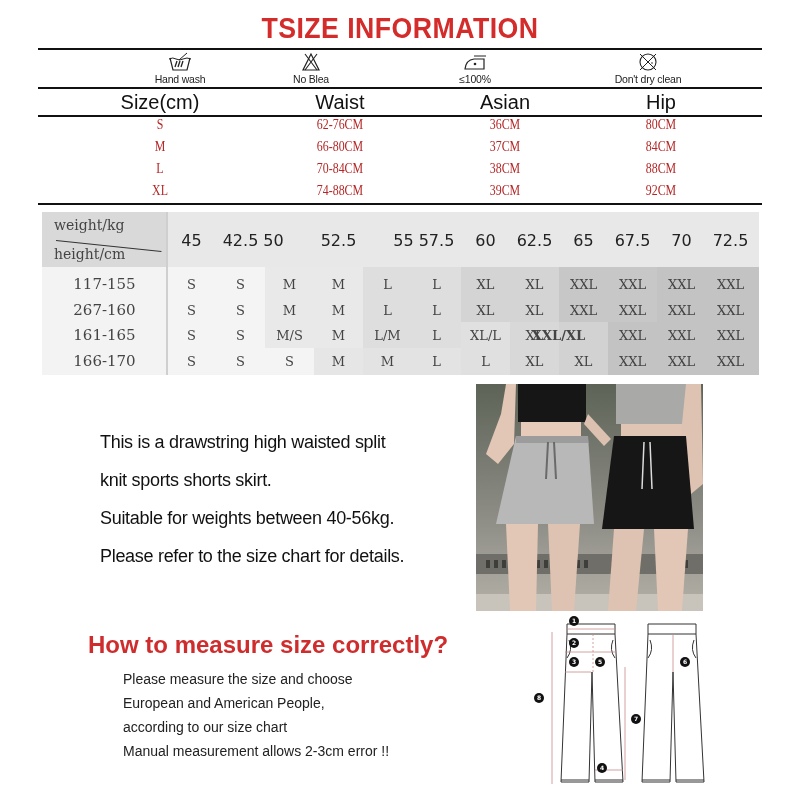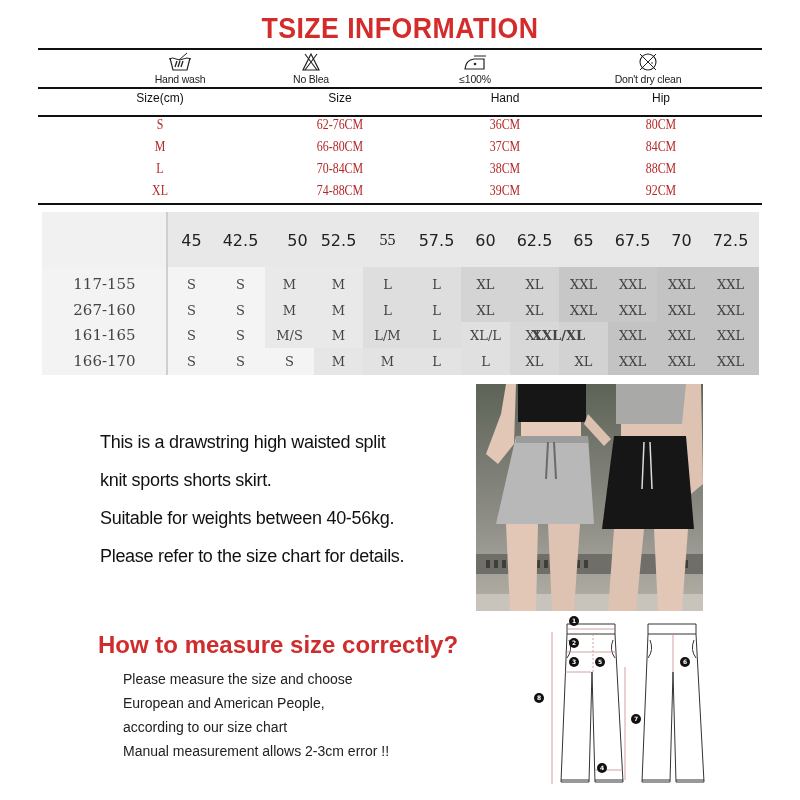--- a/index.html
+++ b/index.html
@@ -10,21 +10,21 @@
   .title { left: 0; width: 800px; top: 12px; text-align: center; font-size: 29px; font-weight: bold; color: #d42b2b; letter-spacing: 0.5px; font-family: "Liberation Sans", sans-serif; transform: scaleX(0.92); }
 
   
   .hline { left: 38px; width: 724px; background: #111; }
   .care-row { left: 38px; width: 724px; top: 50px; height: 36px; }
   .care-cell { position: absolute; width: 140px; text-align: center; top: 0; }
   .care-icon { display: block; margin: 2px auto 0; width: 26px; height: 20px; }
   .care-label { display: block; font-size: 10.5px; color: #222; margin-top: 1px; font-family: "Liberation Sans", sans-serif; letter-spacing: -0.2px; }
 
   .hdr-row { left: 38px; width: 724px; top: 90px; height: 22px; }
-  .hdr-cell { position: absolute; width: 160px; text-align: center; font-size: 12px; color: #111; top: 1px; }
+  .hdr-cell { position: absolute; width: 160px; text-align: center; font-size: 20px; color: #111; top: 1px; }
 
   .size-row { left: 38px; width: 724px; height: 22px; }
   .size-cell { position: absolute; width: 160px; text-align: center; font-size: 14px; color: #b52626; font-family: "Liberation Serif", serif; transform: scaleX(0.85); }
 
   
   .grid { left: 42px; top: 212px; width: 717px; height: 163px; background: #f1f1f1; }
   .gbg { position: absolute; }
   .corner { position: absolute; left: 0; top: 0; width: 125px; height: 55px; background: #d9d9d9; }
   .corner-top { position: absolute; left: 12px; top: 5px; font-family: "DejaVu Serif", serif; font-size: 14px; color: #444; }
   .corner-bot { position: absolute; left: 12px; top: 34px; font-family: "DejaVu Serif", serif; font-size: 14px; color: #444; }
@@ -36,21 +36,21 @@
   .vdiv { position: absolute; left: 124px; top: 0; width: 2px; height: 163px; background: #cfcfcf; }
 
   
   .desc { left: 100px; top: 423px; width: 370px; }
   .desc-line { font-size: 18px; line-height: 38px; color: #111; white-space: nowrap; font-family: "Liberation Sans", sans-serif; letter-spacing: -0.3px; }
 
   
   .photo { left: 476px; top: 384px; width: 227px; height: 227px; overflow: hidden; background: #7a7b72; }
 
   
-  .measure-title { left: 98px; top: 631px; font-size: 24px; font-weight: bold; color: #cf2d2d; font-family: "Liberation Sans", sans-serif; white-space: nowrap; }
+  .measure-title { left: 88px; top: 631px; font-size: 24px; font-weight: bold; color: #cf2d2d; font-family: "Liberation Sans", sans-serif; white-space: nowrap; }
   .measure-body { left: 123px; top: 667px; }
   .measure-line { font-size: 14px; line-height: 24px; color: #222; white-space: nowrap; font-family: "Liberation Sans", sans-serif; }
 
   .diagram { left: 525px; top: 612px; width: 200px; height: 188px; }
 </style>
 </head>
 <body>
 
 <div class="abs title">TSIZE INFORMATION</div>
 
@@ -86,22 +86,22 @@
       <path d="M5 2 L21 18 M21 2 L5 18" stroke="#222" stroke-width="1"></path>
       <circle cx="17" cy="11" r="0.8" fill="#222"></circle>
     </svg>
     <span class="care-label">Don't dry clean</span>
   </div>
 </div>
 <div class="abs hline" style="top:87px;height:1.5px;"></div>
 
 <div class="abs hdr-row">
   <div class="hdr-cell" style="left:42px;">Size(cm)</div>
-  <div class="hdr-cell" style="left:222px;">Size</div>
-  <div class="hdr-cell" style="left:387px;">Hand</div>
+  <div class="hdr-cell" style="left:222px;">Waist</div>
+  <div class="hdr-cell" style="left:387px;">Asian</div>
   <div class="hdr-cell" style="left:543px;text-align:center;">Hip</div>
 </div>
 <div class="abs hline" style="top:115px;height:2px;"></div>
 
 <div class="abs size-row" style="top:117px;">
   <div class="size-cell" style="left:42px;">S</div>
   <div class="size-cell" style="left:222px;">62-76CM</div>
   <div class="size-cell" style="left:387px;">36CM</div>
   <div class="size-cell" style="left:543px;">80CM</div>
 </div>
@@ -135,26 +135,31 @@
   <div class="gbg" style="left:321px;top:136px;width:98px;height:27px;background:#e3e3e3;"></div>
   <div class="gbg" style="left:419px;top:55px;width:98px;height:55px;background:#d4d4d4;"></div>
   <div class="gbg" style="left:419px;top:110px;width:49px;height:53px;background:#e0e0e0;"></div>
   <div class="gbg" style="left:468px;top:110px;width:49px;height:53px;background:#d8d8d8;"></div>
   <div class="gbg" style="left:517px;top:55px;width:98px;height:55px;background:#c7c7c7;"></div>
   <div class="gbg" style="left:517px;top:110px;width:49px;height:53px;background:#d2d2d2;"></div>
   <div class="gbg" style="left:566px;top:110px;width:49px;height:53px;background:#c3c3c3;"></div>
   <div class="gbg" style="left:615px;top:55px;width:102px;height:108px;background:#c3c3c3;"></div>
   <div class="gbg" style="left:0;top:55px;width:125px;height:108px;background:#f3f3f3;"></div>
 
+  <div class="corner">
+    <span class="corner-top">weight/kg</span>
+    <span class="corner-line"></span>
+    <span class="corner-bot">height/cm</span>
+  </div>
   <div class="wrow">
     <span class="wcell" style="left:0px;">45</span>
     <span class="wcell" style="left:49px;">42.5</span>
-    <span class="wcell" style="left:106px;">50</span>
+    <span class="wcell" style="left:82px;">50</span>
     <span class="wcell" style="left:147px;">52.5</span>
-    <span class="wcell" style="left:196px;font-family:Liberation Serif, serif;">55</span>
+    <span class="wcell" style="left:212px;">55</span>
     <span class="wcell" style="left:245px;">57.5</span>
     <span class="wcell" style="left:294px;">60</span>
     <span class="wcell" style="left:343px;">62.5</span>
     <span class="wcell" style="left:392px;">65</span>
     <span class="wcell" style="left:441px;">67.5</span>
     <span class="wcell" style="left:490px;">70</span>
     <span class="wcell" style="left:539px;">72.5</span>
   </div>
   <div class="vdiv"></div>
 

